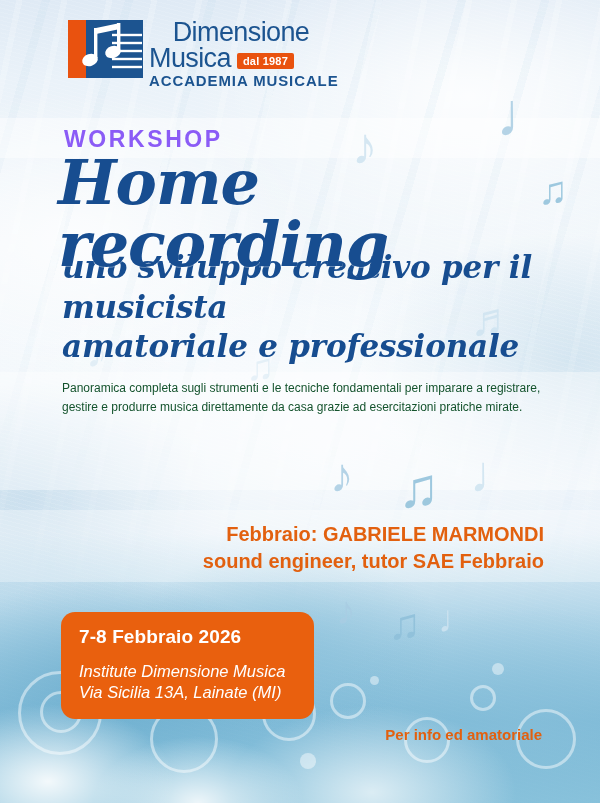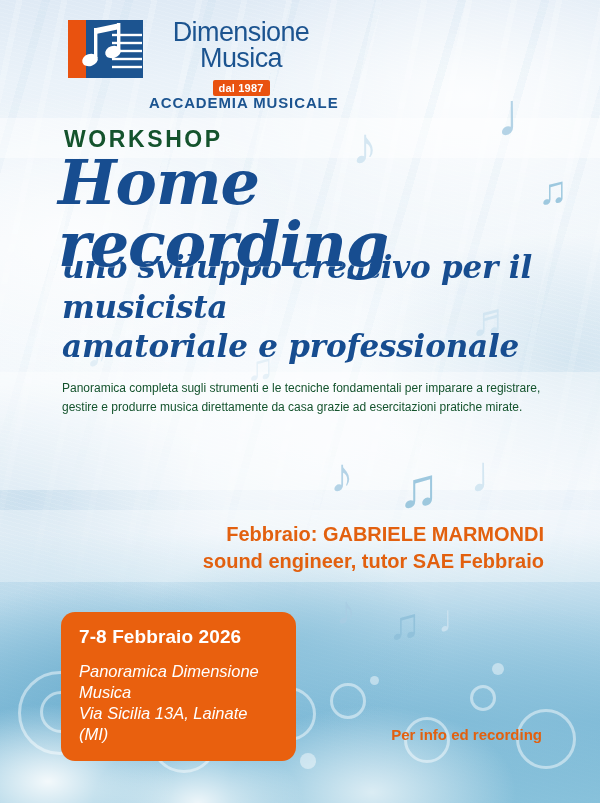--- a/index.html
+++ b/index.html
@@ -76,34 +76,34 @@
   .logo-mark{position:relative;width:75px;height:62px;flex:0 0 auto;}
   .logo-mark .sq{position:absolute;left:18px;top:2px;width:57px;height:58px;background:#1c5490;}
   .logo-mark .org{position:absolute;left:0px;top:2px;width:30px;height:58px;background:#e9520f;}
   .logo-mark .orgdot{position:absolute;left:0px;top:40px;width:22px;height:20px;background:#e9520f;border-radius:50%;}
   .logo-mark svg{position:absolute;left:0;top:0;}
   .logo-words{margin-left:6px;padding-top:2px;}
   .logo-words .l1,.logo-words .l2{
     font-family:"Liberation Sans", sans-serif;
     color:#1c5490;font-weight:400;font-size:27px;letter-spacing:-.6px;line-height:.96;
   }
-  .logo-row2{display:flex;align-items:center;gap:6px;flex-direction:column;}
+  .logo-row2{display:flex;align-items:center;gap:6px;}
   .badge-dal{
     background:#e9520f;color:#fff;font-size:11px;font-weight:700;
     padding:2px 6px 2px 6px;border-radius:2px;letter-spacing:.2px;position:relative;top:2px;
   }
   .logo-acc{
     color:#1c5490;font-weight:700;font-size:14.5px;letter-spacing:.9px;
     transform:scaleX(1.03);transform-origin:left center;margin-top:1px;
   }
 
   
   #workshop{
     position:absolute;left:64px;top:126px;
-    color:#14532d;font-weight:700;font-size:23px;letter-spacing:2.6px;text-align:center;
+    color:#8b5cf6;font-weight:700;font-size:23px;letter-spacing:2.6px;text-align:center;
   }
   #title-script{
     position:absolute;left:58px;top:152px;
     color:#174d90;
     font-family:"DejaVu Serif", serif;
     font-style:italic;font-weight:700;
     font-size:62px;line-height:1;letter-spacing:-1px;
     text-shadow:0 1px 0 rgba(255,255,255,.35);
   }
   #subtitle{
@@ -121,21 +121,21 @@
   }
 
   
   #teacher{
     position:absolute;right:56px;top:521px;text-align:right;
     color:#e2600f;font-weight:700;font-size:20px;line-height:1.35;
   }
 
   
   #datebox{
-    position:absolute;left:61px;top:612px;width:235px;
+    position:absolute;left:61px;top:612px;width:253px;
     background:#e9600e;border-radius:14px;color:#fff;
     padding:14px 18px 16px 18px;box-sizing:border-box;
   }
   #datebox .d-date{font-weight:700;font-size:19px;letter-spacing:.1px;}
   #datebox .d-venue{
     margin-top:13px;font-style:italic;font-size:16.5px;line-height:1.28;font-weight:400;
   }
 
   
   #footer{
@@ -232,22 +232,22 @@
   <div id="paragraph">Panoramica completa sugli strumenti e le tecniche fondamentali per imparare a registrare, gestire e produrre musica direttamente da casa grazie ad esercitazioni pratiche mirate.</div>
 
   <div id="teacher">
     <div>Febbraio: GABRIELE MARMONDI</div>
     <div>sound engineer, tutor SAE Febbraio</div>
   </div>
 
   <div id="datebox">
     <div class="d-date">7-8 Febbraio 2026</div>
     <div class="d-venue">
-      <div>Panoramica Dimensione Musica</div>
+      <div>Institute Dimensione Musica</div>
       <div>Via Sicilia 13A, Lainate (MI)</div>
     </div>
   </div>
 
   <div id="footer">
-    <div>Per info ed recording</div>
+    <div>Per info ed amatoriale</div>
   </div>
 
 </div>
 
 </body></html>

